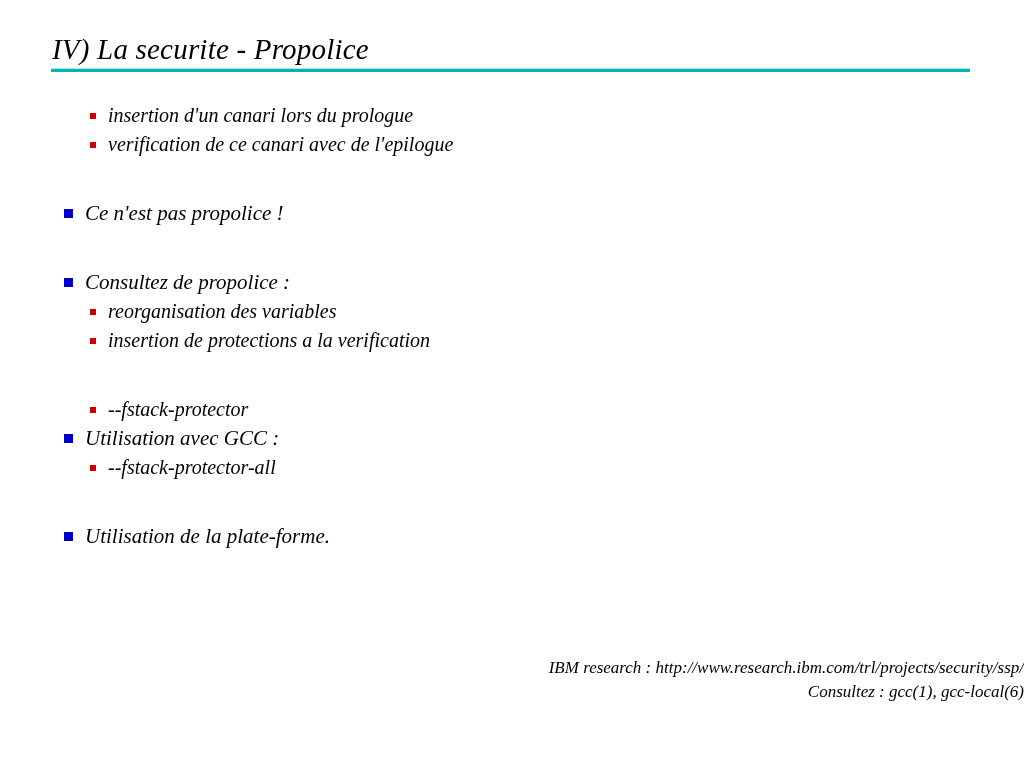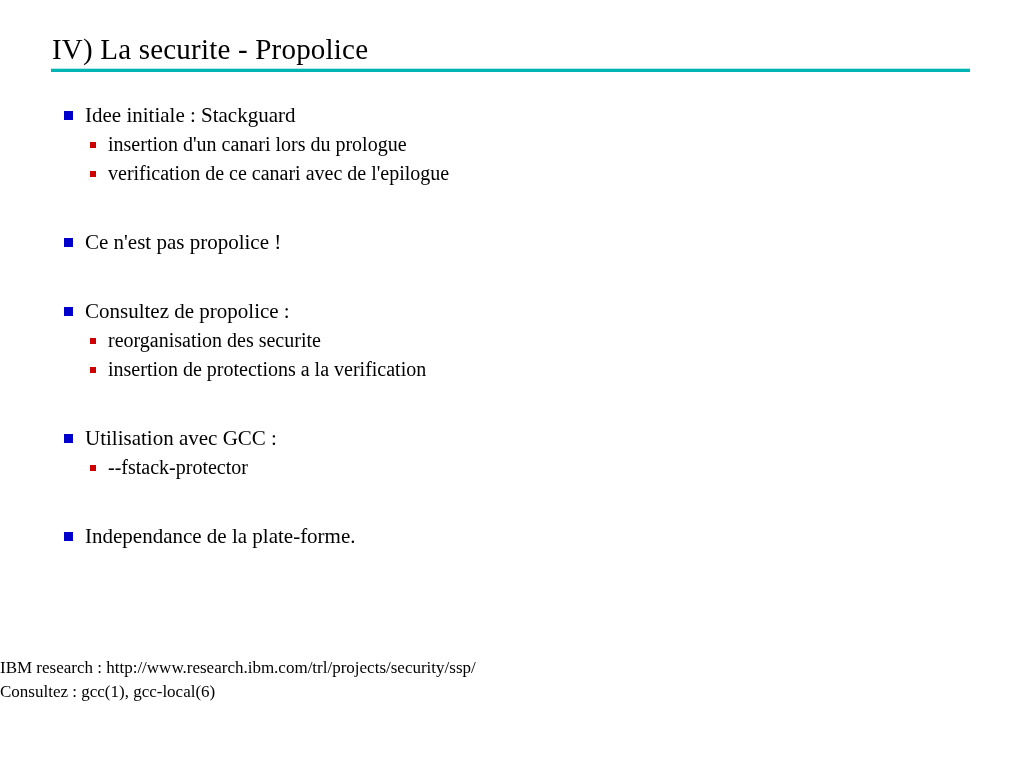--- a/index.html
+++ b/index.html
@@ -3,21 +3,21 @@
 <meta charset="utf-8">
 <style>
   * { margin: 0; padding: 0; box-sizing: border-box; }
   html, body { width: 1024px; height: 768px; background: #ffffff; }
   body {
     font-family: "Liberation Serif", "DejaVu Serif", serif;
     color: #000000;
     position: relative;
     overflow: hidden;
   }
-  .slide { position: absolute; left: 0; top: 0; width: 968px; height: 768px; }
+  .slide { position: absolute; left: 0; top: 0; width: 968px; height: 768px; font-style: italic; }
 
   .title {
     position: absolute;
     left: 52px;
     top: 33px;
     font-size: 29px;
     font-weight: normal;
     letter-spacing: 0.2px;
     white-space: nowrap;
   }
@@ -62,77 +62,77 @@
     width: 6px;
     height: 6px;
     background: var(--bullet-red, #cc0000);
   }
 
   .footer {
     position: absolute;
     left: 0;
     top: 656px;
     width: 1024px;
-    text-align: left;
+    text-align: right;
     font-size: 17px;
     line-height: 24px;
   }
 </style>
 </head>
 <body>
 
 <div class="slide">
 
   <h1 class="title">IV) La securite - Propolice</h1>
   <div class="rule"></div>
 
   <div class="content">
 
     <div class="group">
-      <div class="item l1">
-        <span class="bullet b1"></span><span>Idee initiale : Stackguard</span>
-      </div>
       <div class="item l2">
         <span class="bullet b2"></span><span>insertion d'un canari lors du prologue</span>
       </div>
       <div class="item l2">
         <span class="bullet b2"></span><span>verification de ce canari avec de l'epilogue</span>
       </div>
     </div>
 
     <div class="group">
       <div class="item l1">
         <span class="bullet b1"></span><span>Ce n'est pas propolice !</span>
       </div>
     </div>
 
     <div class="group">
       <div class="item l1">
         <span class="bullet b1"></span><span>Consultez de propolice :</span>
       </div>
       <div class="item l2">
-        <span class="bullet b2"></span><span>reorganisation des securite</span>
+        <span class="bullet b2"></span><span>reorganisation des variables</span>
       </div>
       <div class="item l2">
         <span class="bullet b2"></span><span>insertion de protections a la verification</span>
       </div>
     </div>
 
     <div class="group">
+      <div class="item l2">
+        <span class="bullet b2"></span><span>--fstack-protector</span>
+      </div>
       <div class="item l1">
         <span class="bullet b1"></span><span>Utilisation avec GCC :</span>
       </div>
       <div class="item l2">
-        <span class="bullet b2"></span><span>--fstack-protector</span>
+        <span class="bullet b2"></span><span>--fstack-protector-all</span>
       </div>
     </div>
 
     <div class="group">
       <div class="item l1">
-        <span class="bullet b1"></span><span>Independance de la plate-forme.</span>
+        <span class="bullet b1"></span><span>Utilisation de la plate-forme.</span>
       </div>
     </div>
 
   </div>
 
   <div class="footer">
     <div>IBM research : http://www.research.ibm.com/trl/projects/security/ssp/</div>
     <div>Consultez : gcc(1), gcc-local(6)</div>
   </div>
 

